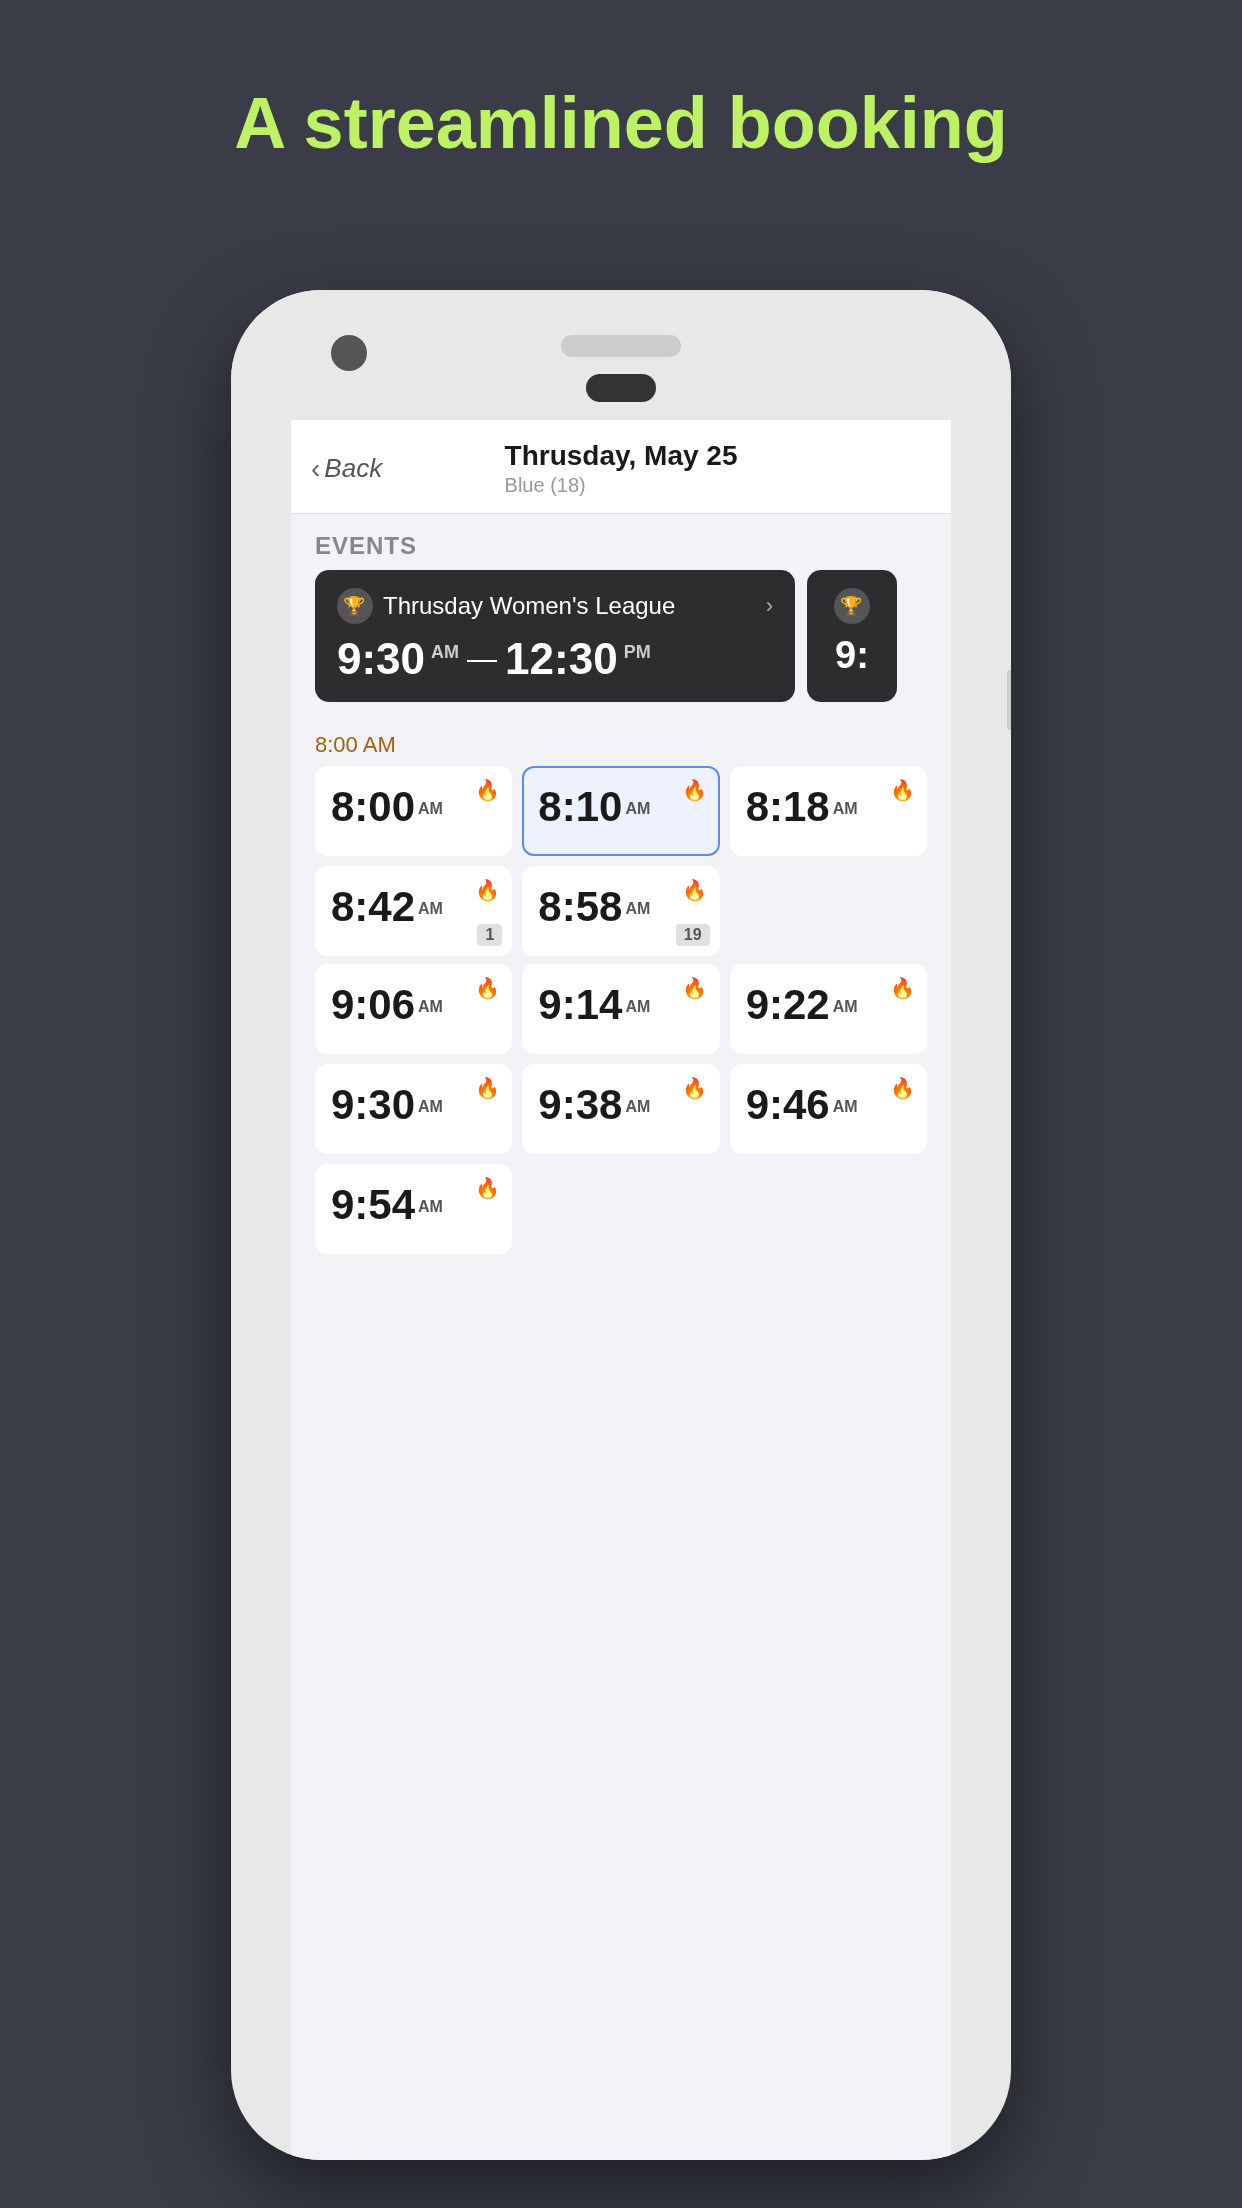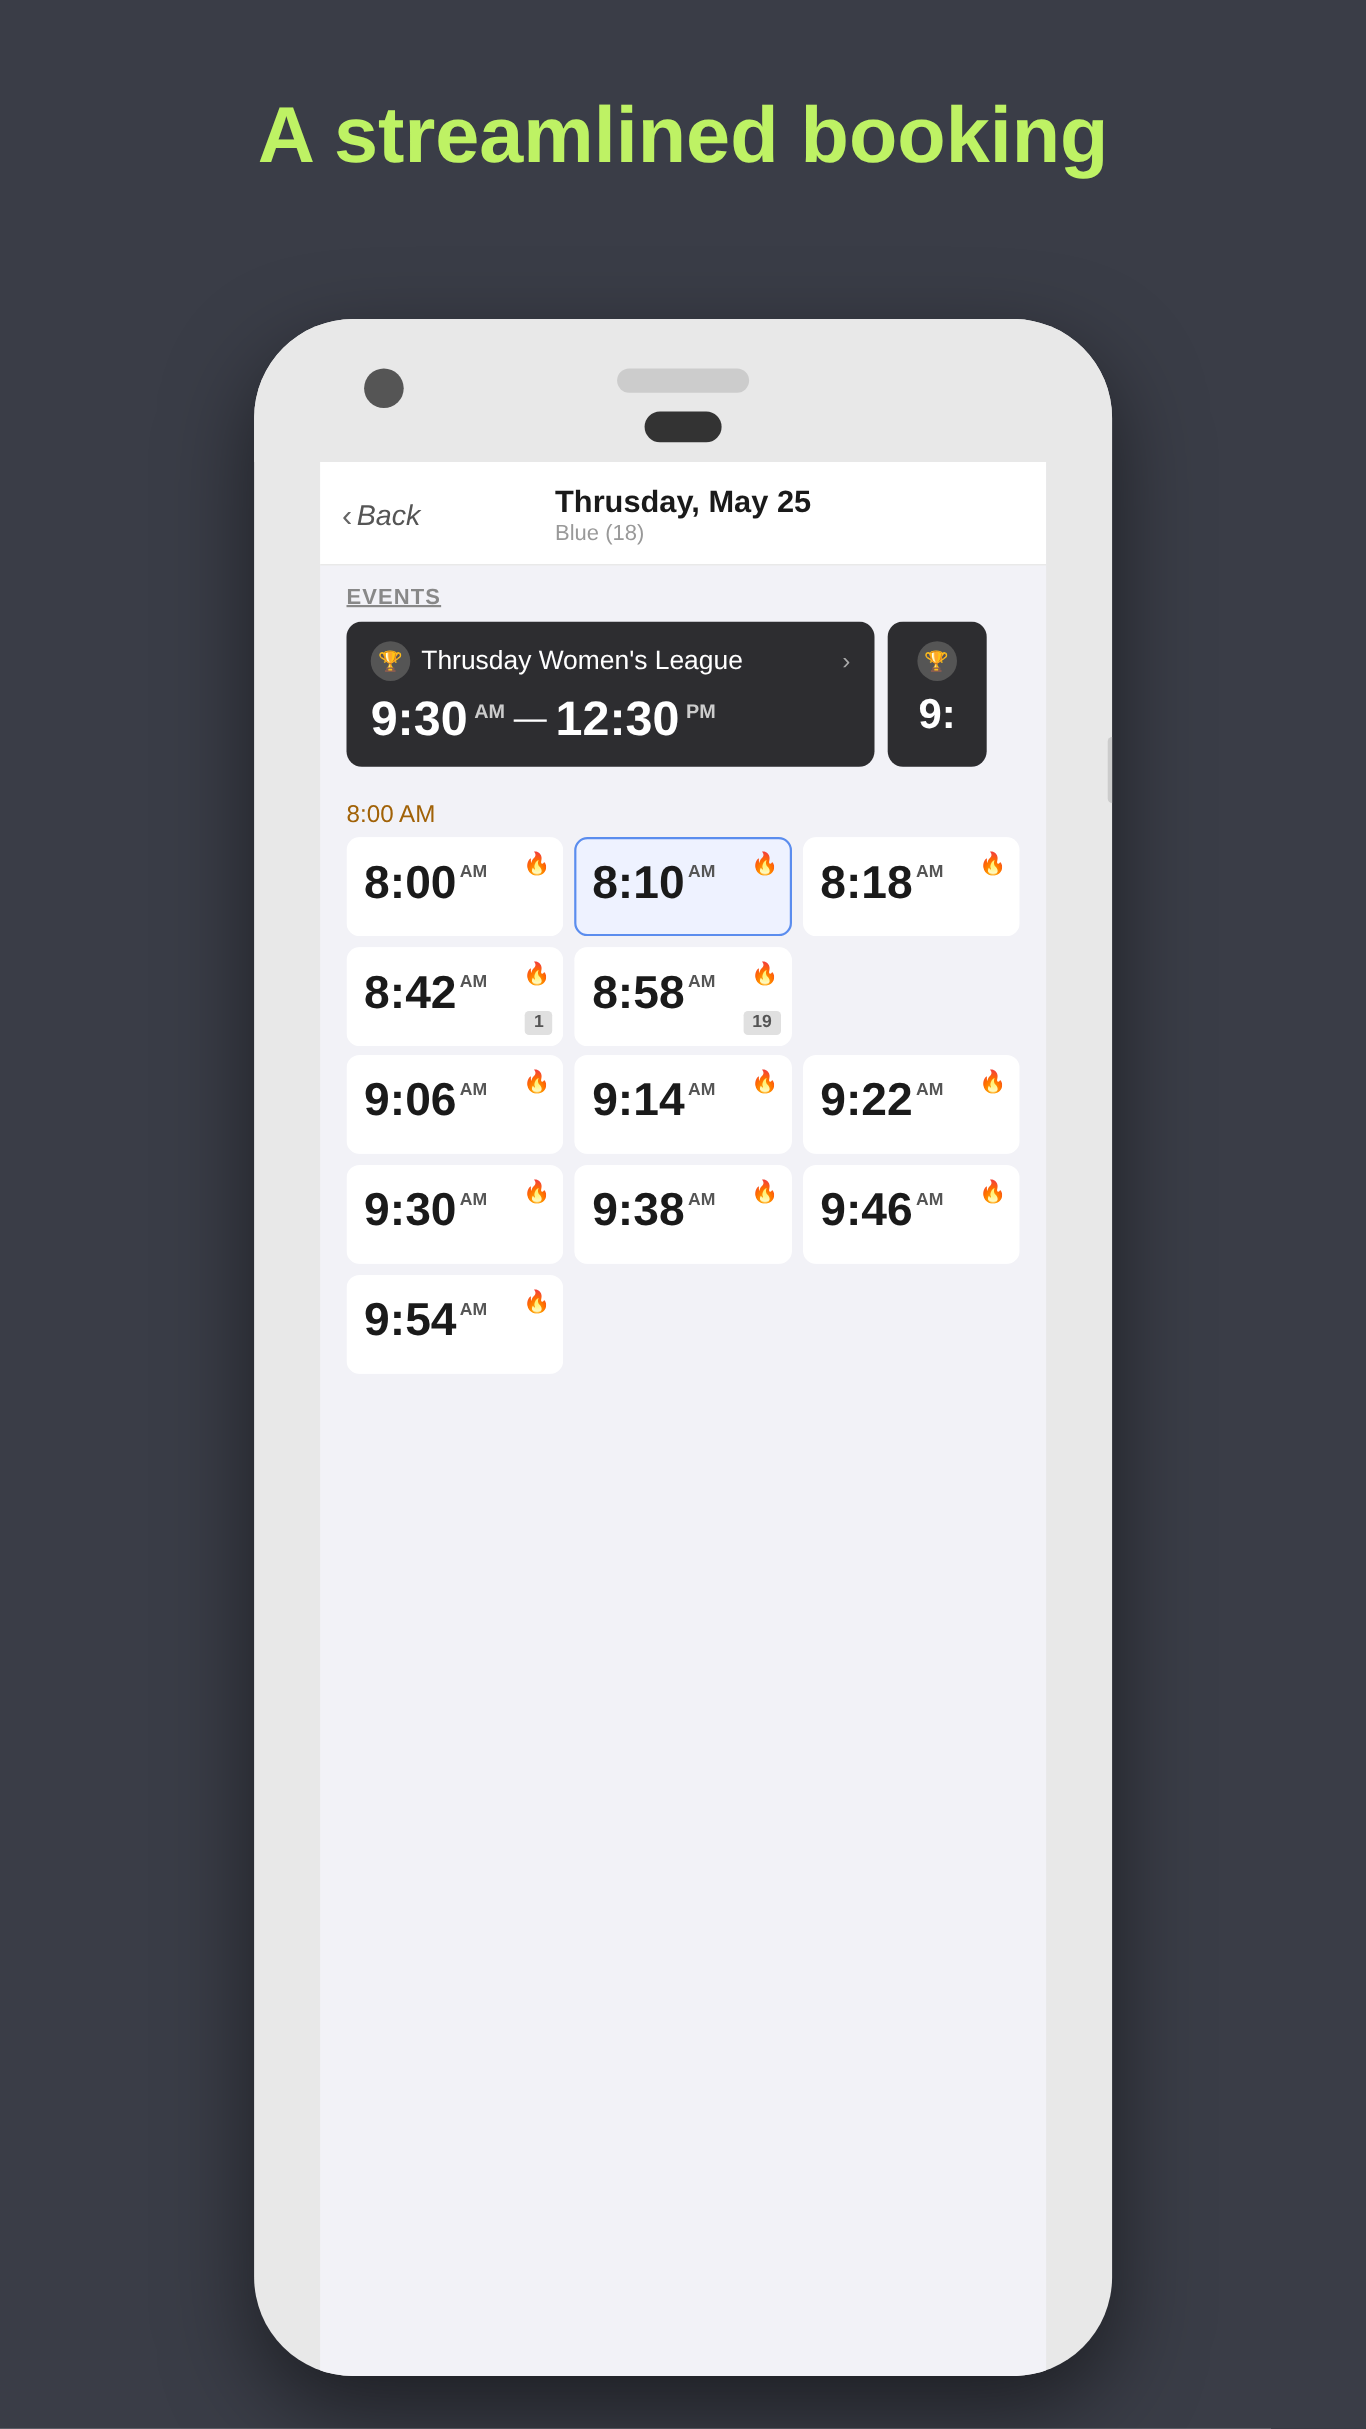--- a/index.html
+++ b/index.html
@@ -153,27 +153,26 @@
     }
 
     .header-subtitle {
       font-size: 20px;
       color: #999;
       margin-top: 2px;
     }
 
     
     .section-label {
-      font-size: 20px;
+      font-size: 24px;
       font-weight: 600;
       color: #888;
       letter-spacing: 1px;
       padding: 18px 24px 10px;
       text-transform: uppercase;
-      text-decoration: underline;
     }
 
     .events-scroll {
       display: flex;
       overflow: hidden;
       padding: 0 24px 16px;
       gap: 12px;
     }
 
     .event-card {
@@ -281,21 +280,21 @@
     .time-slot.selected {
       border: 2.5px solid #5b8dee;
       background: #eef2ff;
     }
 
     .time-slot-main {
       font-size: 42px;
       font-weight: 700;
       color: #1a1a1a;
       display: flex;
-      align-items: flex-start;
+      align-items: center;
       line-height: 1;
       width: 100%;
     }
 
     .time-slot-period {
       font-size: 16px;
       font-weight: 600;
       color: #555;
       margin-top: 4px;
       margin-left: 3px;

